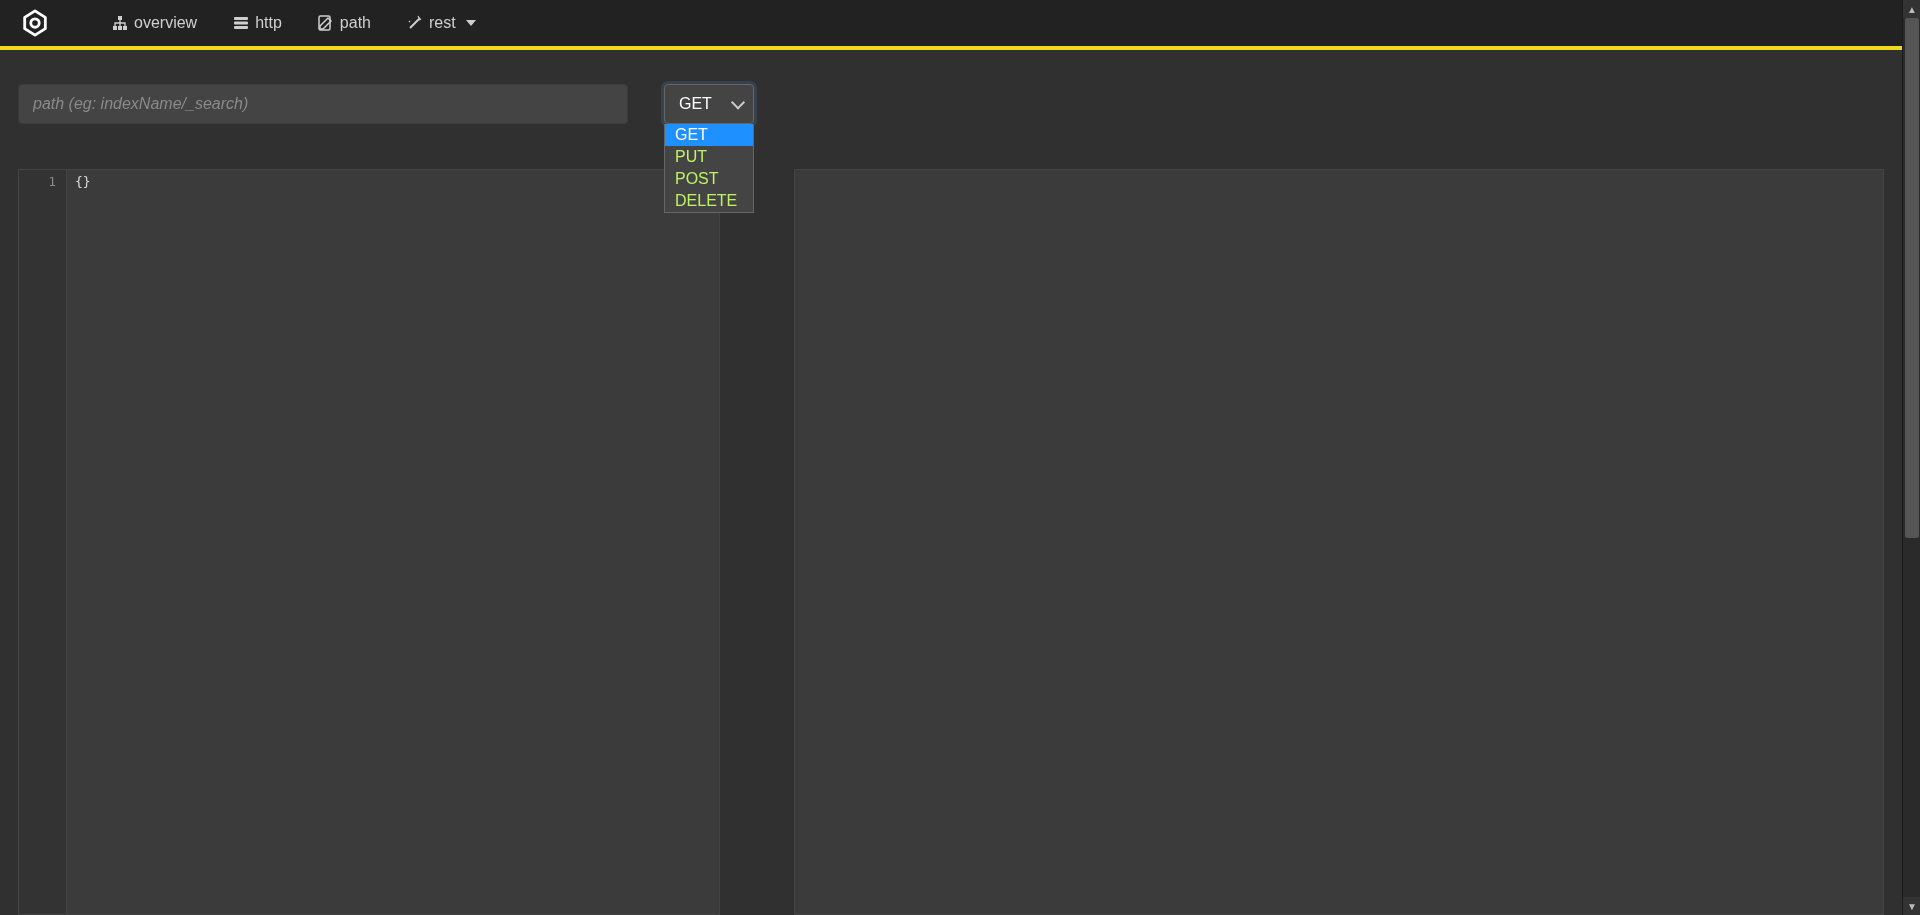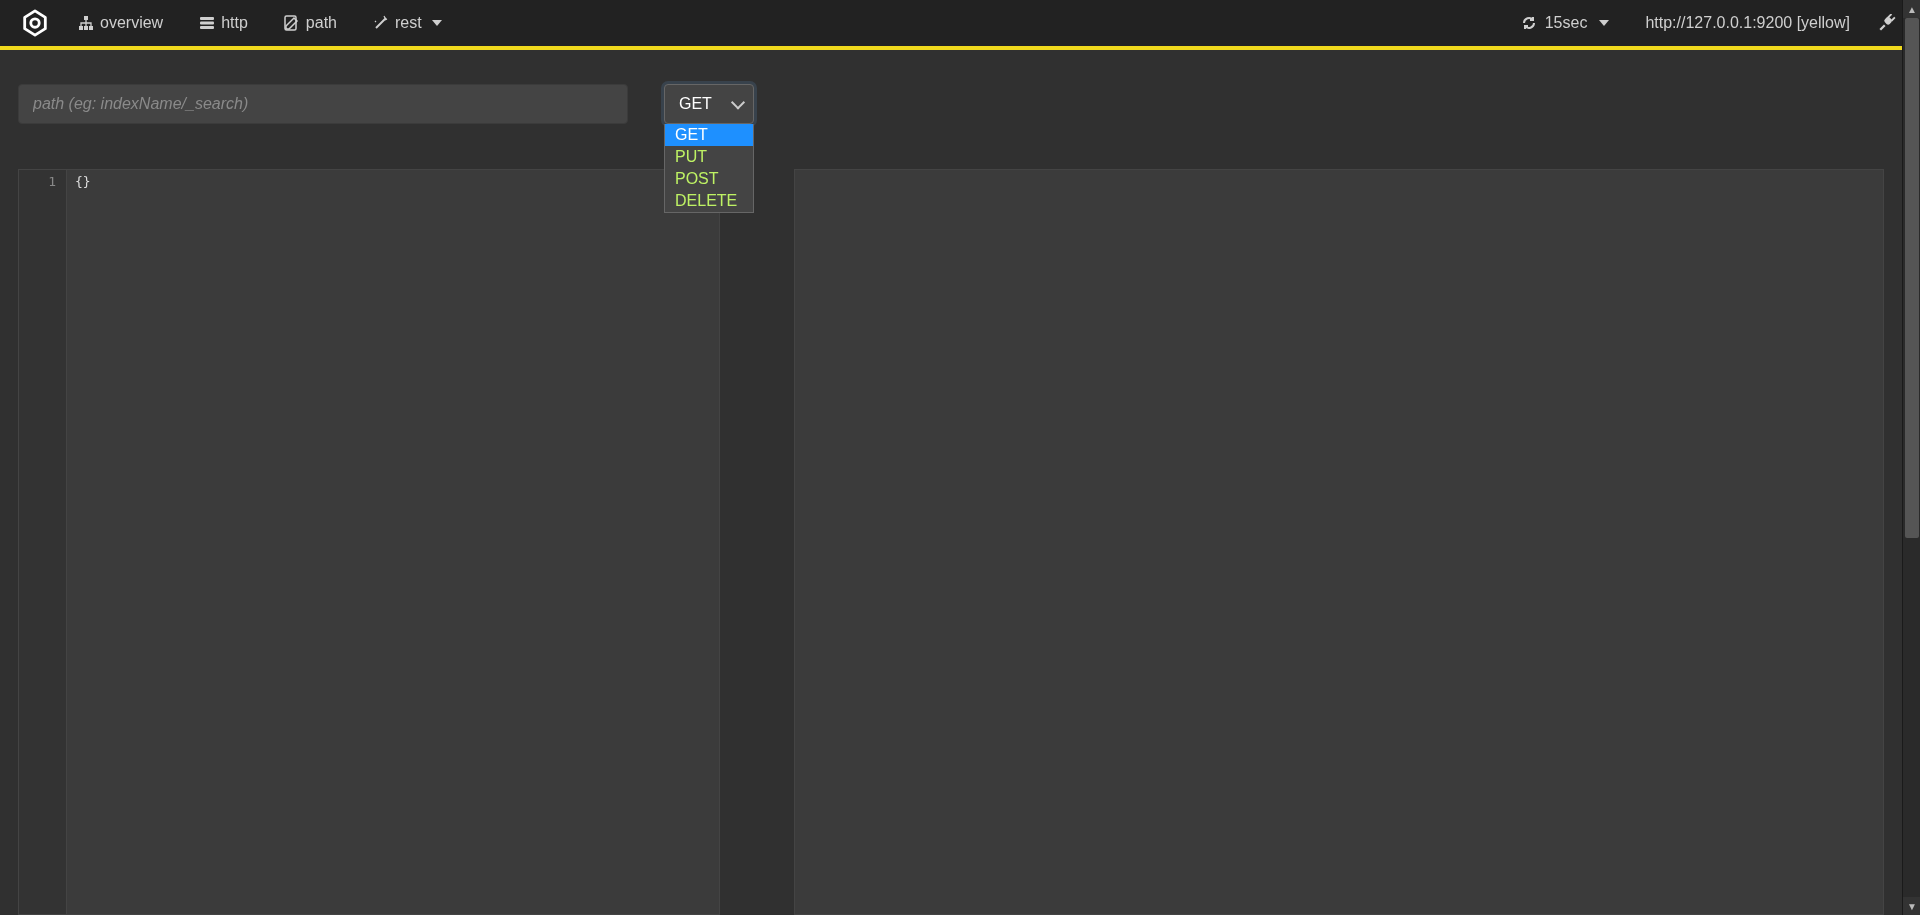--- a/index.html
+++ b/index.html
@@ -15,20 +15,21 @@
     }
 
     
     .navbar {
       height: 50px;
       background: #222;
       display: flex;
       align-items: center;
       padding: 0 18px 0 10px;
       border-bottom: 4px solid #f0d91d;
+      gap: 34px;
     }
     .navbar .logo-wrap {
       width: 50px;
       display: flex;
       align-items: center;
       justify-content: center;
     }
     .navbar .nav-left {
       display: flex;
       align-items: center;
@@ -287,44 +288,20 @@
         <path d="M11 1 L12 3 M14 4 L12 5 M2 6 L3 7" stroke="#cfcfcf" stroke-width="1.2"></path>
       </svg>
       <span>rest</span>
       <span class="caret-down"></span>
     </a>
 
   </div>
 
   <div class="spacer"></div>
 
-  <div class="nav-right">
-
-    <div class="refresh-group">
-      <svg width="16" height="16" viewBox="0 0 16 16">
-        <path d="M3 8 a5 5 0 0 1 9 -3" fill="none" stroke="#cfcfcf" stroke-width="2"></path>
-        <path d="M13 8 a5 5 0 0 1 -9 3" fill="none" stroke="#cfcfcf" stroke-width="2"></path>
-        <path d="M12 2 L12 5 L9 5" fill="none" stroke="#cfcfcf" stroke-width="2"></path>
-        <path d="M4 14 L4 11 L7 11" fill="none" stroke="#cfcfcf" stroke-width="2"></path>
-      </svg>
-      <span>15sec</span>
-      <span class="caret-down"></span>
-    </div>
-
-    <div class="host">http://127.0.0.1:9200 [yellow]</div>
-
-    <div class="connect-icon">
-      <svg width="18" height="18" viewBox="0 0 16 16">
-        <path d="M6 10 L2 14" stroke="#cfcfcf" stroke-width="2"></path>
-        <path d="M9 3 L12 0 M12 6 L15 3" stroke="#cfcfcf" stroke-width="1.6"></path>
-        <rect x="6" y="3" width="6" height="6" rx="2" transform="rotate(45 9 6)" fill="#cfcfcf"></rect>
-      </svg>
-    </div>
-
-  </div>
 </div>
 
 <div class="page">
 
   <div class="top-row">
     <input class="path-input" placeholder="path (eg: indexName/_search)" value="" style="">
 
     <div class="method-wrap">
       <div class="method-select">
         <span>GET</span>

